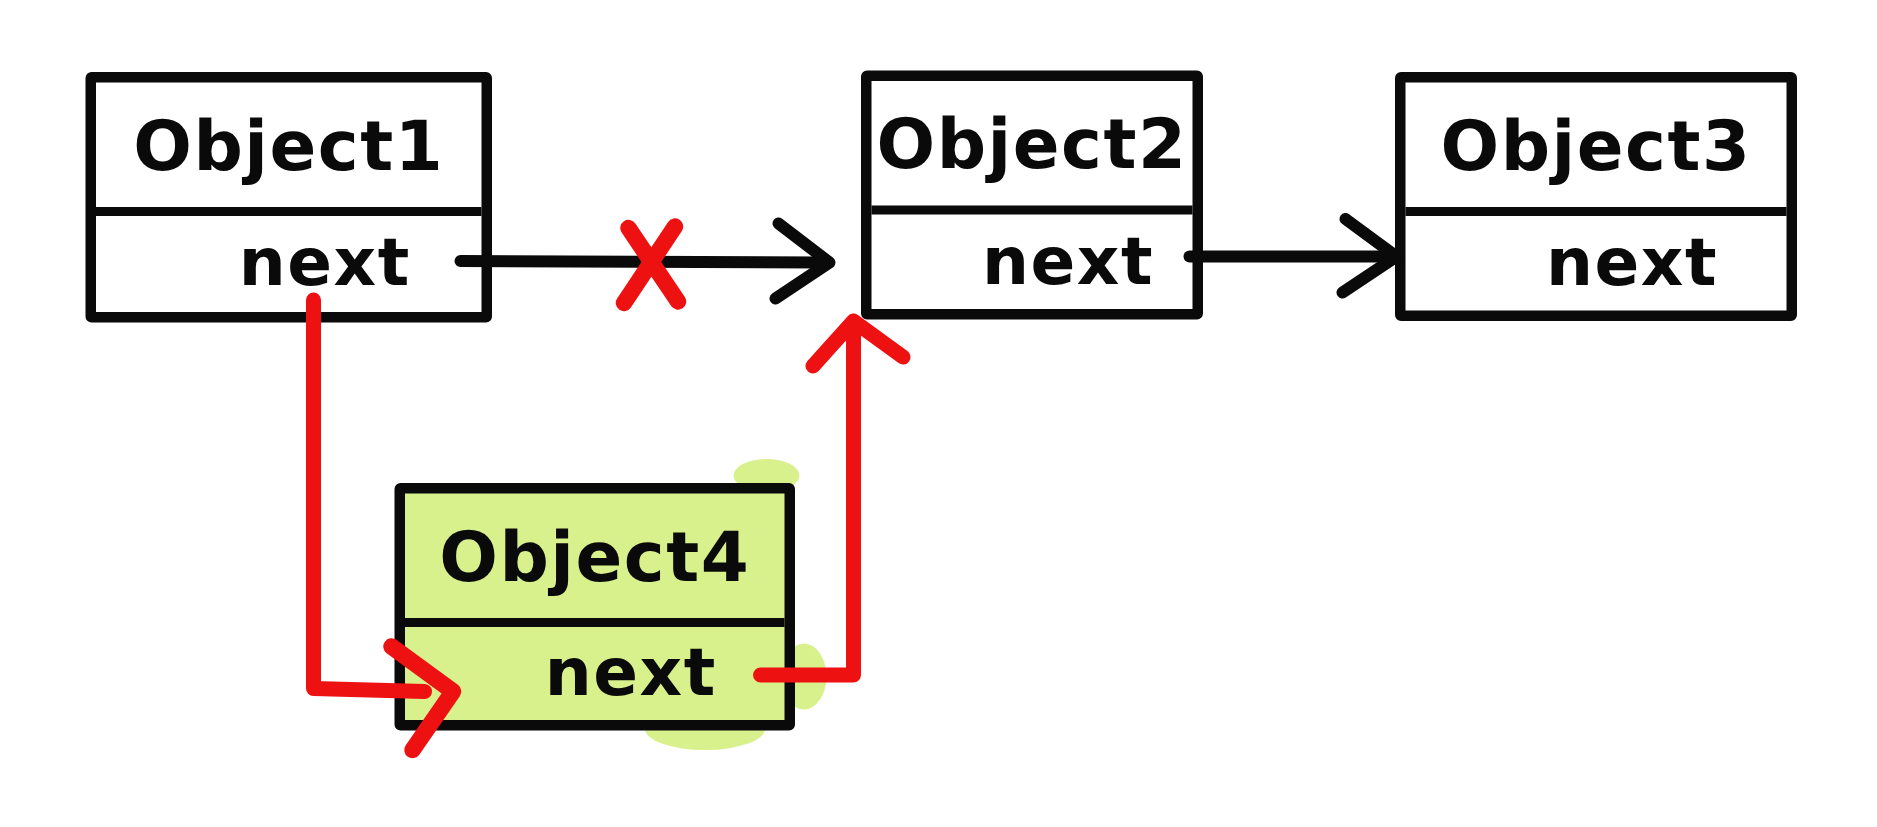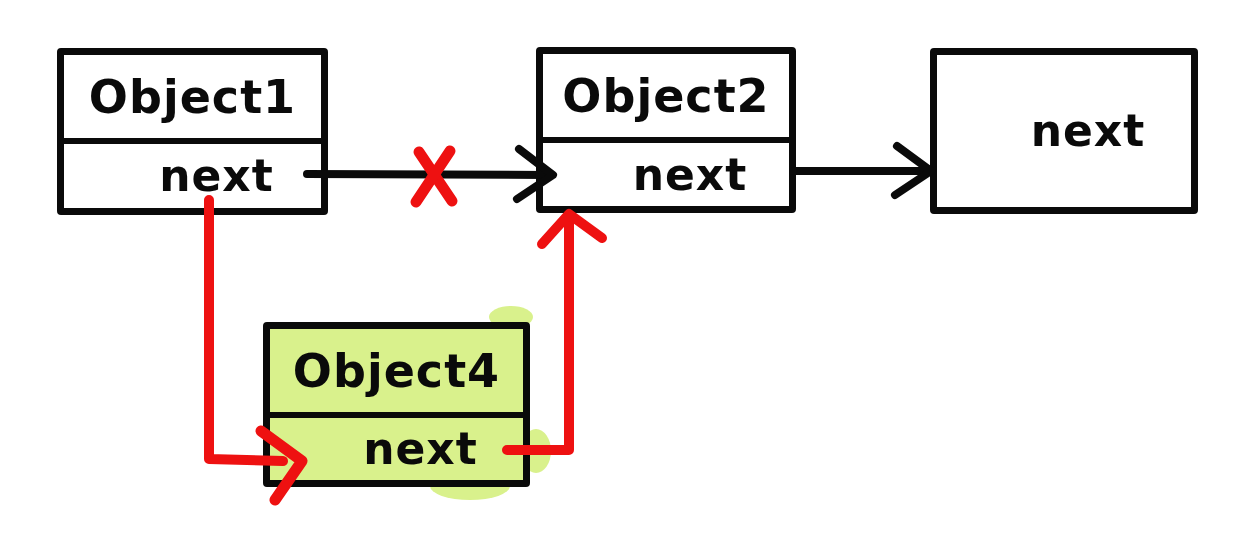--- a/index.html
+++ b/index.html
@@ -69,26 +69,27 @@
     <ellipse class="fill-highlight" cx="511" cy="317" rx="22" ry="11"></ellipse>
     <ellipse class="fill-highlight" cx="536" cy="451" rx="15" ry="22"></ellipse>
     <ellipse class="fill-highlight" cx="470" cy="486" rx="40" ry="14"></ellipse>
   </svg>
 
   <div class="node" style="left:57px; top:48px; width:271px; height:167px;text-align:right;">
     <div class="cell title">Object1</div>
     <div class="cell field">next</div>
   </div>
 
-  <div class="node" style="left:536px; top:47px; width:260px; height:166px;">
+  <div class="node" style="left:574px; top:47px; width:228px; height:166px;">
     <div class="cell title">Object2</div>
     <div class="cell field">next</div>
   </div>
 
   <div class="node" style="left:930px; top:48px; width:268px; height:166px;">
+    <div class="cell title">Object3</div>
     <div class="cell field">next</div>
   </div>
 
   <div class="node highlight" style="left:263px; top:322px; width:267px; height:165px;">
     <div class="cell title">Object4</div>
     <div class="cell field">next</div>
   </div>
 
   <svg class="layer arrows" viewBox="0 0 1251 551" fill="none" stroke-linecap="round" stroke-linejoin="round">
 

